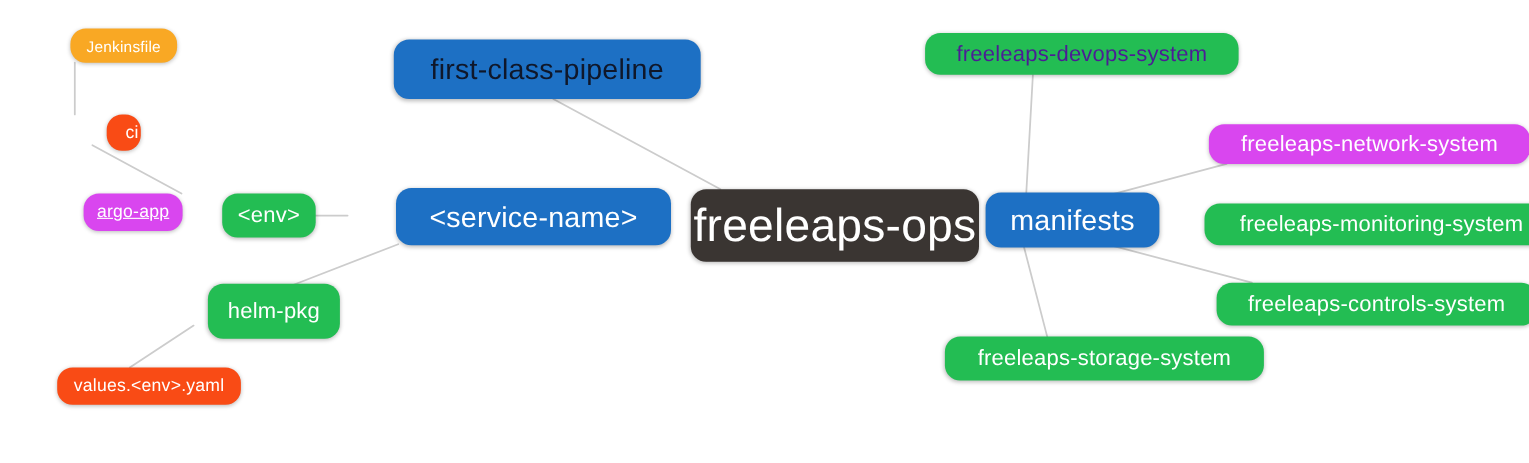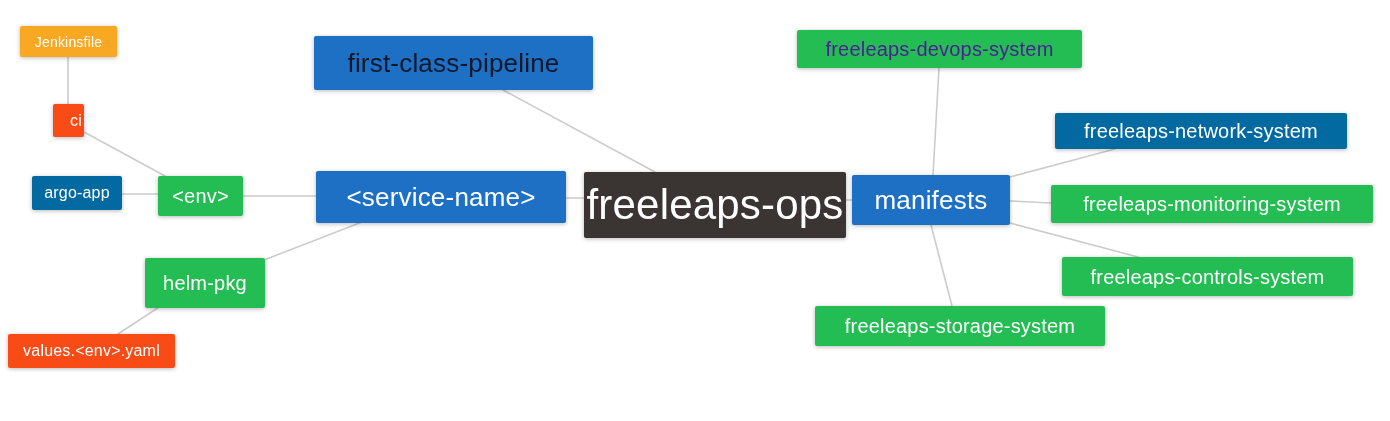--- a/index.html
+++ b/index.html
@@ -21,26 +21,27 @@
     top: 0;
     pointer-events: none;
   }
   .node {
     position: absolute;
     display: flex;
     align-items: center;
     justify-content: center;
     white-space: nowrap;
     color: #ffffff;
-    border-radius: 2px;
+    border-radius: 14px;
     box-shadow: 0 1px 4px rgba(0,0,0,0.28);
     box-sizing: border-box;
     cursor: pointer;
     line-height: 1;
     letter-spacing: 0.2px;
+    margin-left: 44px;
   }
 </style>
 </head>
 <body>
 
 <div class="canvas" style="width: 1390px; height: 421px; background: rgb(255, 255, 255);">
   <svg id="edges-svg" class="edge-layer" width="1390" height="421" viewBox="0 0 1390 421">
       <line x1="68" y1="57" x2="68" y2="104" stroke="#cccccc" stroke-width="1.6" stroke-linecap="round"></line>
       <line x1="84" y1="132" x2="165" y2="176" stroke="#cccccc" stroke-width="1.6" stroke-linecap="round"></line>
       <line x1="122" y1="194" x2="158" y2="194" stroke="#cccccc" stroke-width="1.6" stroke-linecap="round"></line>
@@ -56,21 +57,21 @@
       <line x1="1010" y1="223" x2="1138" y2="257" stroke="#cccccc" stroke-width="1.6" stroke-linecap="round"></line>
       <line x1="931" y1="225" x2="952" y2="306" stroke="#cccccc" stroke-width="1.6" stroke-linecap="round"></line>
     </svg>
 <div class="node" style="left: 584px; top: 172px; width: 262px; height: 66px; font-size: 42px; background: rgb(58, 53, 50); color: rgb(255, 255, 255);">freeleaps-ops</div>
     <div class="node" style="left: 314px; top: 36px; width: 279px; height: 54px; font-size: 26px; background: rgb(29, 112, 196); color: #0f172a;">first-class-pipeline</div>
     <div class="node" style="left: 316px; top: 171px; width: 250px; height: 52px; font-size: 26px; background: rgb(29, 112, 196); color: rgb(255, 255, 255);">&lt;service-name&gt;</div>
     <div class="node" style="left: 852px; top: 175px; width: 158px; height: 50px; font-size: 26px; background: rgb(29, 112, 196); color: rgb(255, 255, 255);">manifests</div>
     <div class="node" style="left: 158px; top: 176px; width: 85px; height: 40px; font-size: 20px; background: rgb(35, 189, 83); color: rgb(255, 255, 255);">&lt;env&gt;</div>
     <div class="node" style="left: 145px; top: 258px; width: 120px; height: 50px; font-size: 20px; background: rgb(35, 189, 83); color: rgb(255, 255, 255);">helm-pkg</div>
     <div class="node" style="left: 797px; top: 30px; width: 285px; height: 38px; font-size: 20px; background: rgb(35, 189, 83); color: #4c1d95;">freeleaps-devops-system</div>
-    <div class="node" style="left: 1055px; top: 113px; width: 292px; height: 36px; font-size: 20px; background: #0369a1; color: rgb(255, 255, 255);">freeleaps-network-system</div>
+    <div class="node" style="left: 1055px; top: 113px; width: 292px; height: 36px; font-size: 20px; background: #d946ef; color: rgb(255, 255, 255);">freeleaps-network-system</div>
     <div class="node" style="left: 1051px; top: 185px; width: 322px; height: 38px; font-size: 20px; background: rgb(35, 189, 83); color: rgb(255, 255, 255);">freeleaps-monitoring-system</div>
     <div class="node" style="left: 1062px; top: 257px; width: 291px; height: 39px; font-size: 20px; background: rgb(35, 189, 83); color: rgb(255, 255, 255);">freeleaps-controls-system</div>
     <div class="node" style="left: 815px; top: 306px; width: 290px; height: 40px; font-size: 20px; background: rgb(35, 189, 83); color: rgb(255, 255, 255);">freeleaps-storage-system</div>
     <div class="node" style="left: 53px; top: 104px; width: 31px; height: 33px; font-size: 16px; background: rgb(249, 75, 21); color: rgb(255, 255, 255); padding-left: 15px;">ci</div>
-    <div class="node" style="left: 32px; top: 176px; width: 90px; height: 34px; font-size: 16px; background: #0369a1; color: rgb(255, 255, 255);">argo-app</div>
+    <div class="node" style="left: 32px; top: 176px; width: 90px; height: 34px; font-size: 16px; background: #d946ef; color: rgb(255, 255, 255); text-decoration: underline;">argo-app</div>
     <div class="node" style="left: 8px; top: 334px; width: 167px; height: 34px; font-size: 16px; background: rgb(249, 75, 21); color: rgb(255, 255, 255);">values.&lt;env&gt;.yaml</div>
     <div class="node" style="left: 20px; top: 26px; width: 97px; height: 31px; font-size: 14px; background: rgb(249, 168, 36); color: rgb(255, 255, 255);">Jenkinsfile</div>
   </div>
 
 </body></html>

